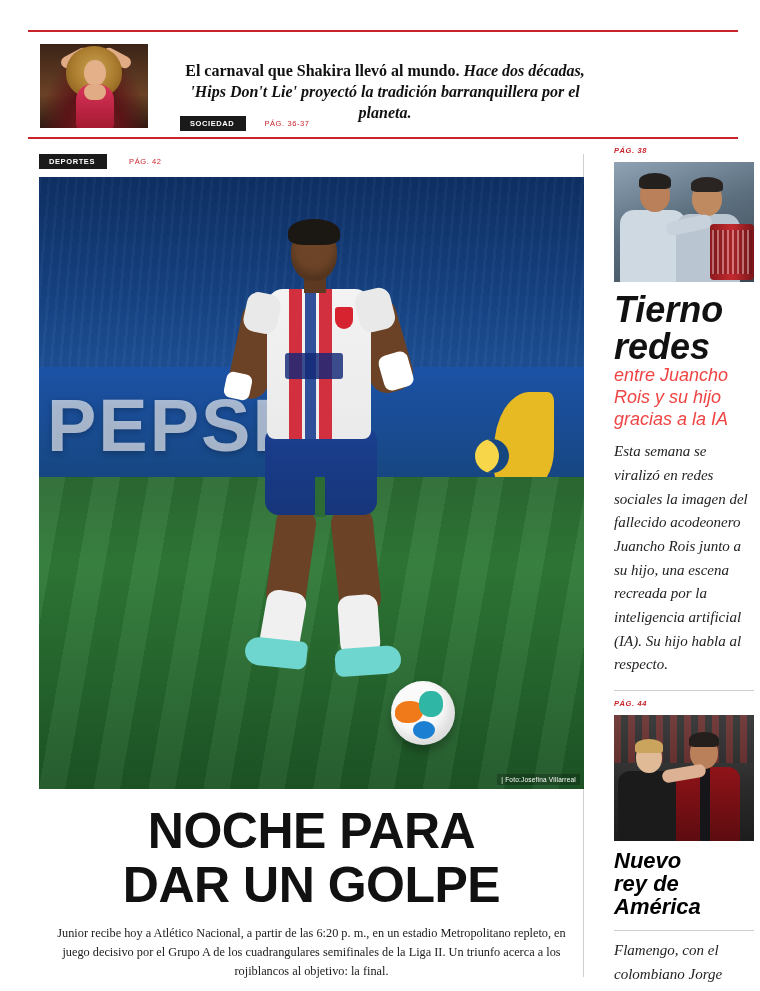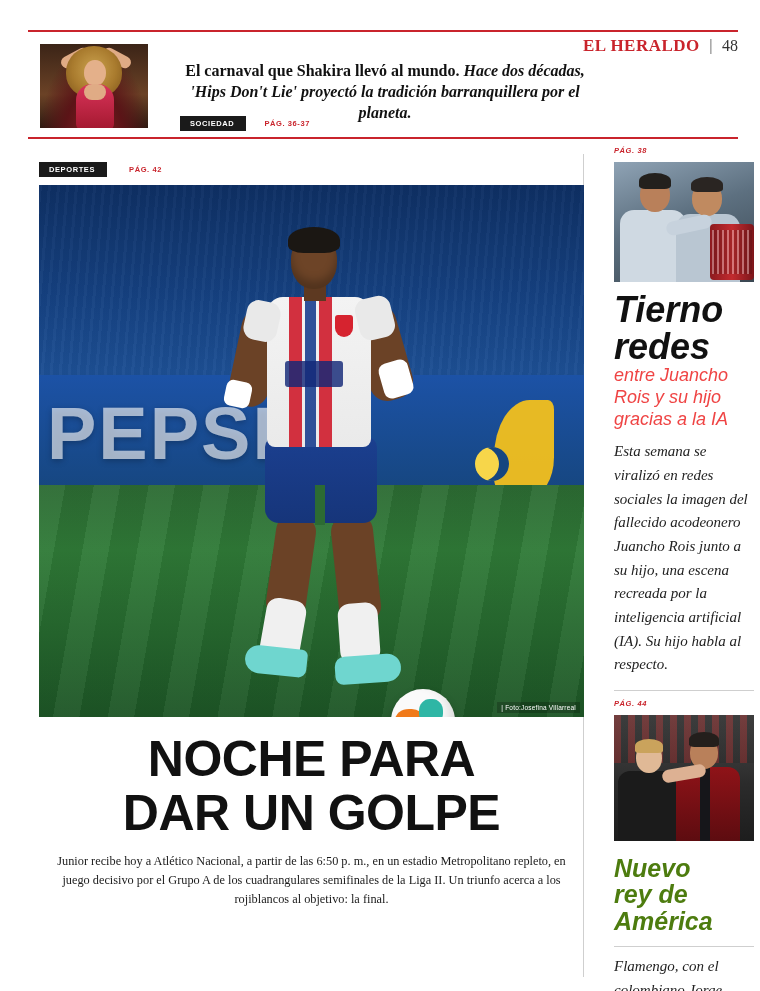--- a/index.html
+++ b/index.html
@@ -155,35 +155,35 @@
     background: #1a1a1a;
     color: #fff;
     font-size: 7.5px;
     font-weight: bold;
     letter-spacing: 0.6px;
     padding: 3px 12px 3px 10px;
   }
   .tag-red {
     color: #c9242c;
     font-size: 7.5px;
-    font-weight: bold;
+    font-weight: normal;
     letter-spacing: 0.6px;
   }
 
   
   .body-area {
     position: absolute;
     left: 0; right: 0;
     top: 146px;
     bottom: 0;
   }
   .col-main {
     position: absolute;
     left: 30px;
-    top: 16px;
+    top: 8px;
     width: 545px;
     padding-left: 9px;
   }
   .col-side {
     position: absolute;
     left: 614px;
     top: 0;
     width: 140px;
     font-style: italic;
   }
@@ -199,21 +199,21 @@
     display: flex;
     align-items: center;
     gap: 22px;
     margin-bottom: 8px;
   }
 
   
   .main-photo {
     position: relative;
     width: 545px;
-    height: 532px;
+    height: 612px;
     overflow: hidden;
     background: #1d4f2a;
   }
   .mp-stadium {
     position: absolute;
     left: 0; right: 0; top: 0; height: 300px;
     background:
       linear-gradient(180deg, #0e2f63 0%, #15407f 35%, #1d4f93 62%, #1b3f6e 100%);
   }
   .mp-stadium:before {
@@ -541,43 +541,38 @@
     background: #16161a;
   }
   .sp2-arm {
     position: absolute; left: 48px; top: 52px; width: 44px; height: 13px;
     background: #ddb193; border-radius: 8px; transform: rotate(-10deg);
   }
 
   .side-title-2 {
     font-family: "Liberation Sans", sans-serif;
     font-weight: bold;
-    font-size: 25px;
+    font-size: 22px;
     line-height: 1.05;
-    margin-top: 14px;
-    color: #4d7c0f;
+    margin-top: 8px;
+    color: #000000;
   }
   .bottom-rule {
     border-top: 1px solid #cfcfcf;
     margin: 12px 0 8px;
   }
 </style>
 </head>
 <body>
 
 <div class="page">
 
   <div class="masthead">
     <div class="masthead-rule-top"></div>
 
-    <div class="brand">
-      <span class="brand-name">EL HERALDO</span>
-      <span class="brand-sep">|</span>
-      <span class="brand-page">48</span>
-    </div>
 
     <div class="shakira-photo">
       <div class="sk-bg"></div>
       <div class="sk-arm-l"></div>
       <div class="sk-arm-r"></div>
       <div class="sk-hair"></div>
       <div class="sk-face"></div>
       <div class="sk-body"></div>
       <div class="sk-skin"></div>
     </div>
@@ -645,21 +640,21 @@
         </div>
 
         <div class="photo-credit">| Foto:Josefina Villarreal</div>
       </div>
 
       <div class="main-title">
         <span>NOCHE PARA</span>
         <span class="l2">DAR UN GOLPE</span>
       </div>
 
-      <div class="main-deck">Junior recibe hoy a Atlético Nacional, a partir de las 6:50 p. m., en un estadio Metropolitano repleto, en juego decisivo por el Grupo A de los cuadrangulares semifinales de la Liga II. Un triunfo acerca a los rojiblancos al objetivo: la final.</div>
+      <div class="main-deck">Junior recibe hoy a Atlético Nacional, a partir de las 6:20 p. m., en un estadio Metropolitano repleto, en juego decisivo por el Grupo A de los cuadrangulares semifinales de la Liga II. Un triunfo acerca a los rojiblancos al objetivo: la final.</div>
     </div>
 
     <div class="col-side">
 
       <div class="side-pag">PÁG. 38</div>
 
       <div class="side-photo-1">
         <div class="sp1-bg"></div>
         <div class="sp1-manA-body"></div>
         <div class="sp1-manB-body"></div>

